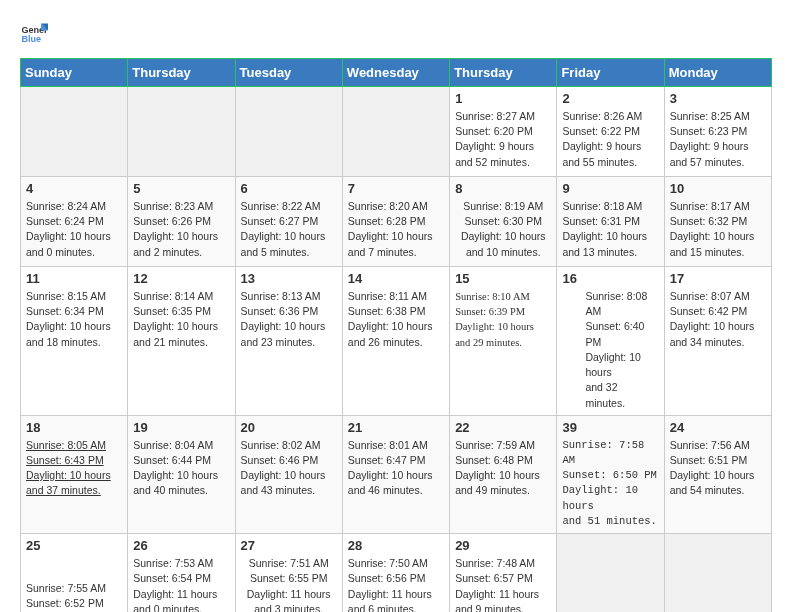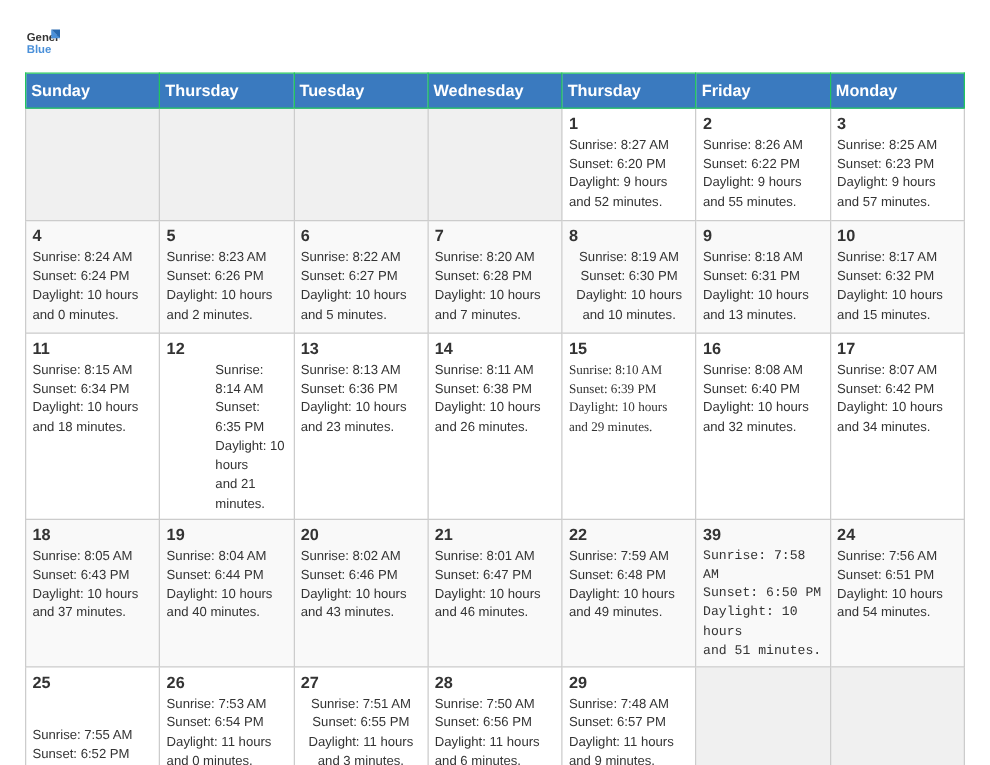--- a/index.html
+++ b/index.html
@@ -197,21 +197,21 @@
       <tr>
         <td>
           <span class="day-number">11</span>
           <div class="day-info" style="white-space: pre-line;">Sunrise: 8:15 AM
 Sunset: 6:34 PM
 Daylight: 10 hours
 and 18 minutes.</div>
         </td>
         <td>
           <span class="day-number">12</span>
-          <div class="day-info" style="white-space: pre-line; margin-left: 39px;">Sunrise: 8:14 AM
+          <div class="day-info" style="white-space: pre-line;">Sunrise: 8:14 AM
 Sunset: 6:35 PM
 Daylight: 10 hours
 and 21 minutes.</div>
         </td>
         <td>
           <span class="day-number">13</span>
           <div class="day-info" style="white-space: pre-line;">Sunrise: 8:13 AM
 Sunset: 6:36 PM
 Daylight: 10 hours
 and 23 minutes.</div>
@@ -225,37 +225,37 @@
         </td>
         <td>
           <span class="day-number">15</span>
           <div class="day-info" style="white-space: pre-line; font-family: Liberation Serif, serif;">Sunrise: 8:10 AM
 Sunset: 6:39 PM
 Daylight: 10 hours
 and 29 minutes.</div>
         </td>
         <td>
           <span class="day-number">16</span>
-          <div class="day-info" style="white-space: pre-line;">Sunrise: 8:08 AM
+          <div class="day-info" style="white-space: pre-line; margin-left: 23px;">Sunrise: 8:08 AM
 Sunset: 6:40 PM
 Daylight: 10 hours
 and 32 minutes.</div>
         </td>
         <td>
           <span class="day-number">17</span>
           <div class="day-info" style="white-space: pre-line;">Sunrise: 8:07 AM
 Sunset: 6:42 PM
 Daylight: 10 hours
 and 34 minutes.</div>
         </td>
       </tr>
       <tr>
         <td>
           <span class="day-number">18</span>
-          <div class="day-info" style="white-space: pre-line;">Sunrise: 8:05 AM
+          <div class="day-info" style="white-space: pre-line; text-decoration: underline;">Sunrise: 8:05 AM
 Sunset: 6:43 PM
 Daylight: 10 hours
 and 37 minutes.</div>
         </td>
         <td>
           <span class="day-number">19</span>
           <div class="day-info" style="white-space: pre-line;">Sunrise: 8:04 AM
 Sunset: 6:44 PM
 Daylight: 10 hours
 and 40 minutes.</div>

